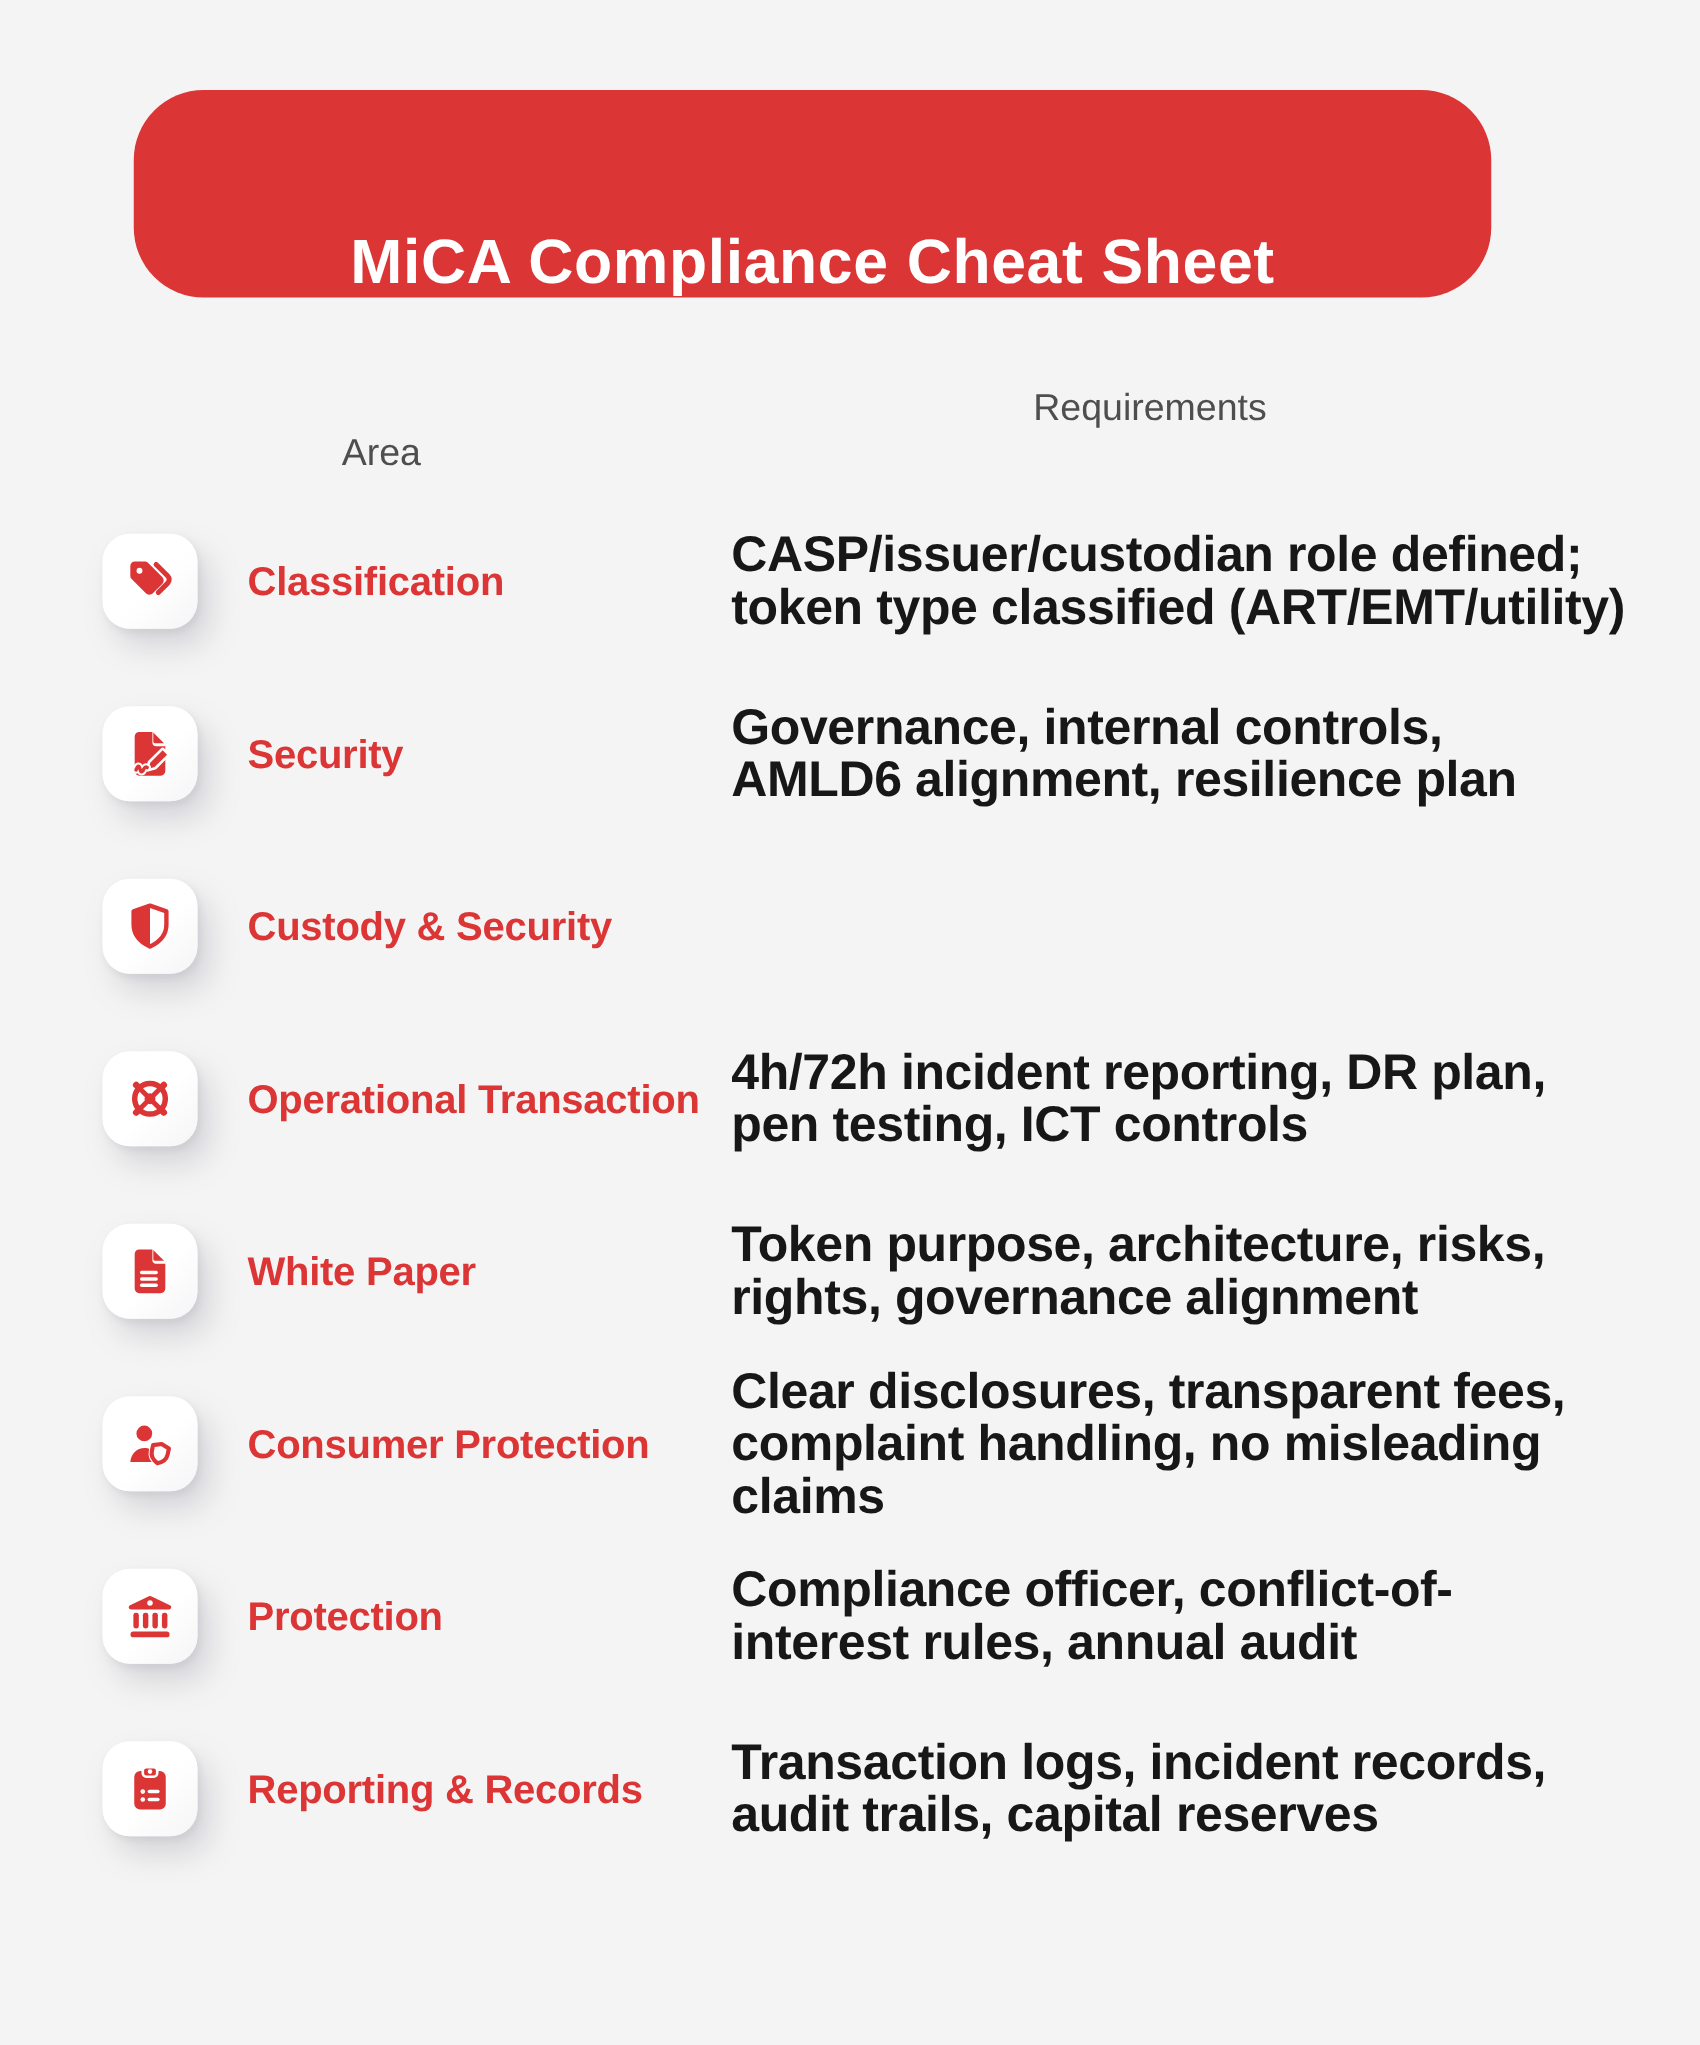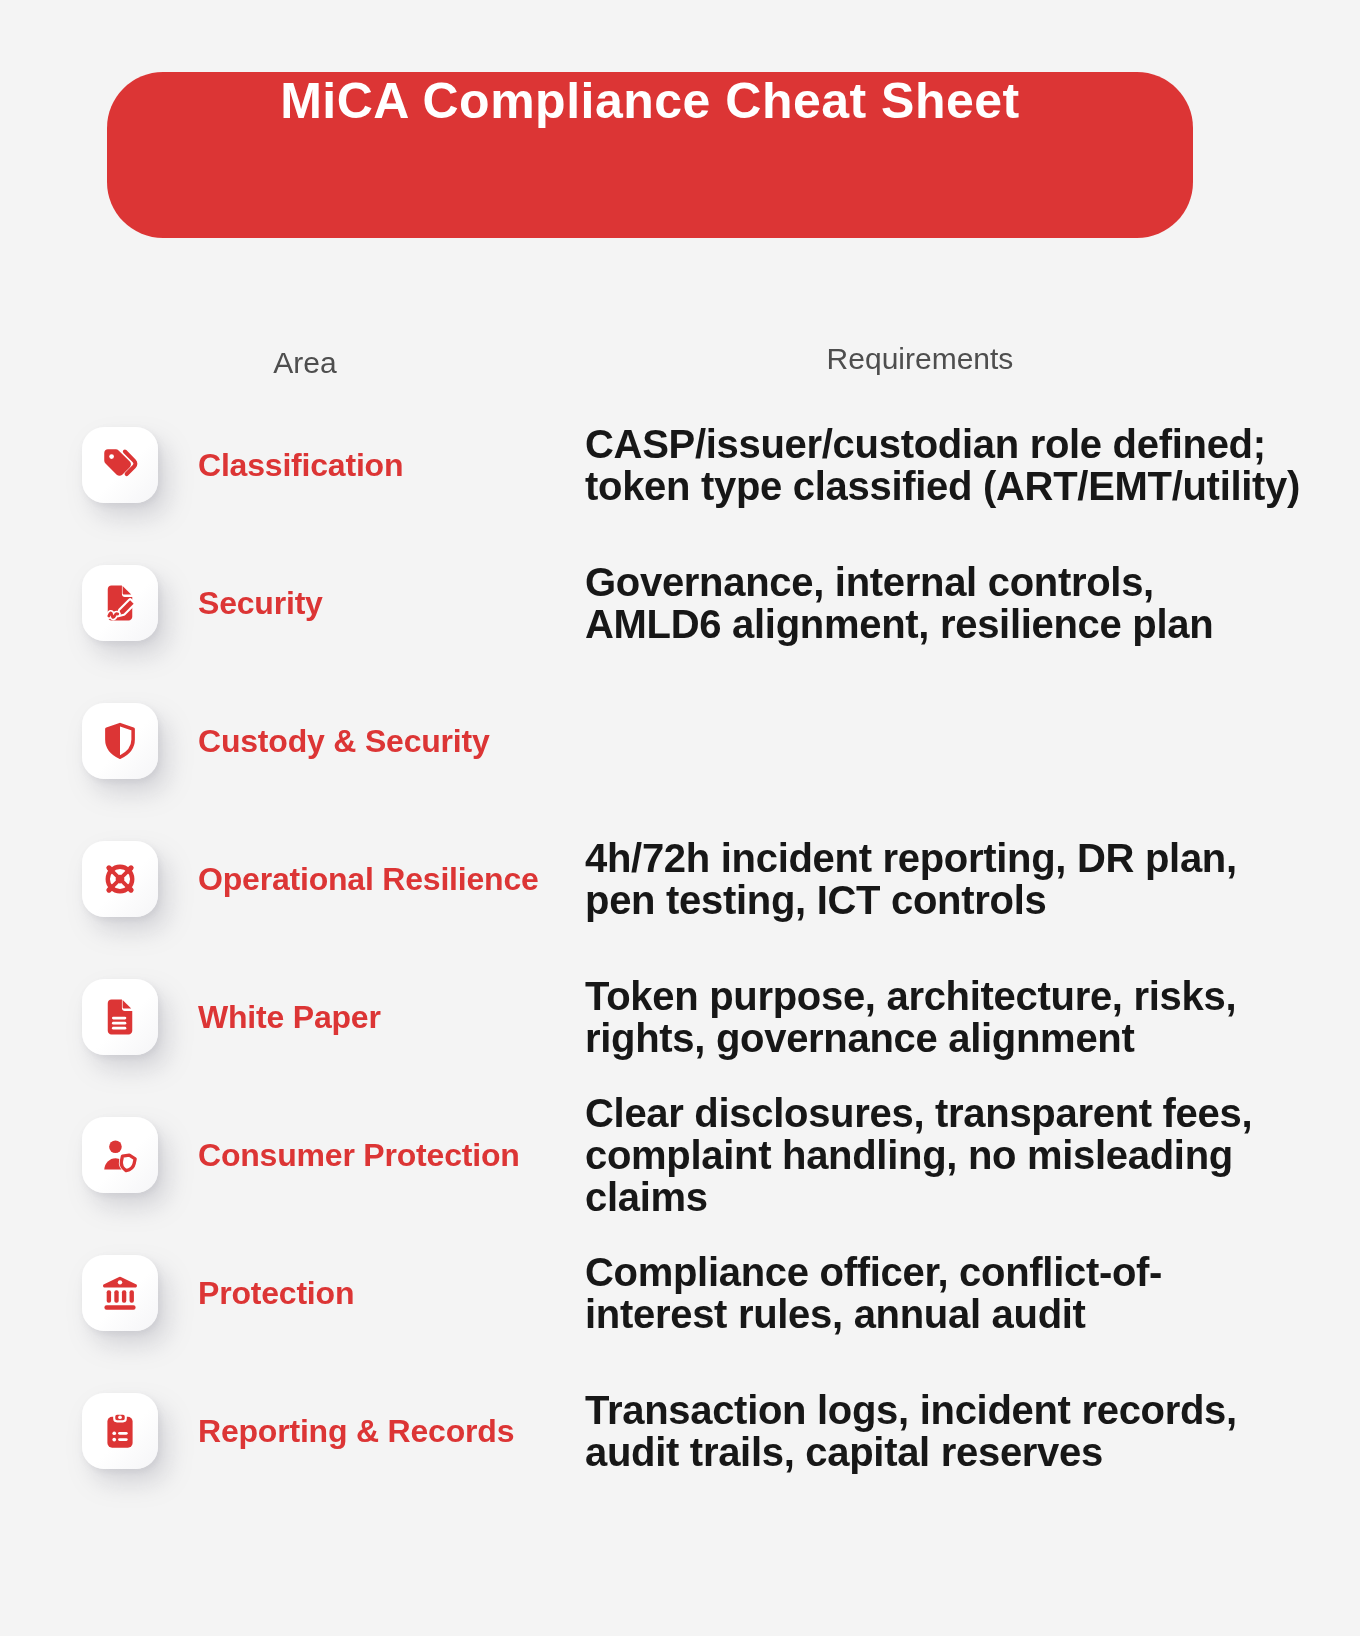--- a/index.html
+++ b/index.html
@@ -14,31 +14,31 @@
     height:1636px;
     background:var(--background);
     font-family:"Liberation Sans", sans-serif;
     overflow:hidden;
   }
   .canvas{position:relative;width:1360px;height:1636px;}
   .banner{
     position:absolute;left:107px;top:72px;
     width:1086px;height:166px;border-radius:56px;
     background:var(--accent);
-    display:flex;align-items:flex-start;justify-content:center;
+    display:flex;align-items:flex-end;justify-content:center;
   }
   .banner h1{
     color:#ffffff;font-size:50px;font-weight:700;letter-spacing:.5px;
   }
   .col-h{
     position:absolute;top:310px;font-size:30px;color:var(--muted);
     text-align:center;font-weight:400;
   }
   .area-h{left:130px;width:350px;margin-top:36px;}
-  .req-h{left:610px;width:620px;margin-top:32px;}
+  .req-h{left:610px;width:620px;}
   .rows{position:absolute;left:0;top:396px;width:1360px;}
   .row{
     display:grid;
     grid-template-columns:96px 407px 1fr;
     align-items:center;
     height:138px;
     padding-left:82px;
     padding-right:22px;
   }
   .tile{
@@ -119,21 +119,21 @@
 
     <div class="row">
       <div class="tile">
         <svg viewBox="0 0 24 24">
           <circle class="s" stroke-width="2.5" cx="12" cy="12" r="7"></circle>
           <path class="s" stroke-width="3" d="M16.7 7.3l1.6-1.6M7.3 7.3L5.7 5.7M16.7 16.7l1.6 1.6M7.3 16.7l-1.6 1.6"></path>
           <path class="s" stroke-width="2.2" d="M13.6 10.4l2.3-2.3M10.4 10.4L8.1 8.1M13.6 13.6l2.3 2.3M10.4 13.6l-2.3 2.3"></path>
           <circle class="f" cx="12" cy="12" r="2.5"></circle>
         </svg>
       </div>
-      <div class="area">Operational Resilience</div>
+      <div class="area">Operational Transaction</div>
       <div class="req">4h/72h incident reporting, DR plan,
 pen testing, ICT controls</div>
     </div>
 
     <div class="row">
       <div class="tile">
         <svg viewBox="0 0 24 24">
           <path class="f" d="M11.9 2H7.1C5.9 2 5 2.9 5 4.1v15.8C5 21.1 5.9 22 7.1 22h9.8c1.2 0 2.1-.9 2.1-2.1V8.6h-4.3c-.9 0-1.6-.7-1.6-1.6V2z"></path>
           <path class="f" d="M13.5 2.3l4.9 4.9h-4.1c-.45 0-.8-.36-.8-.8V2.3z"></path>
           <rect class="w" x="7.4" y="11.8" width="8.2" height="1.6" rx="0.8"></rect>

